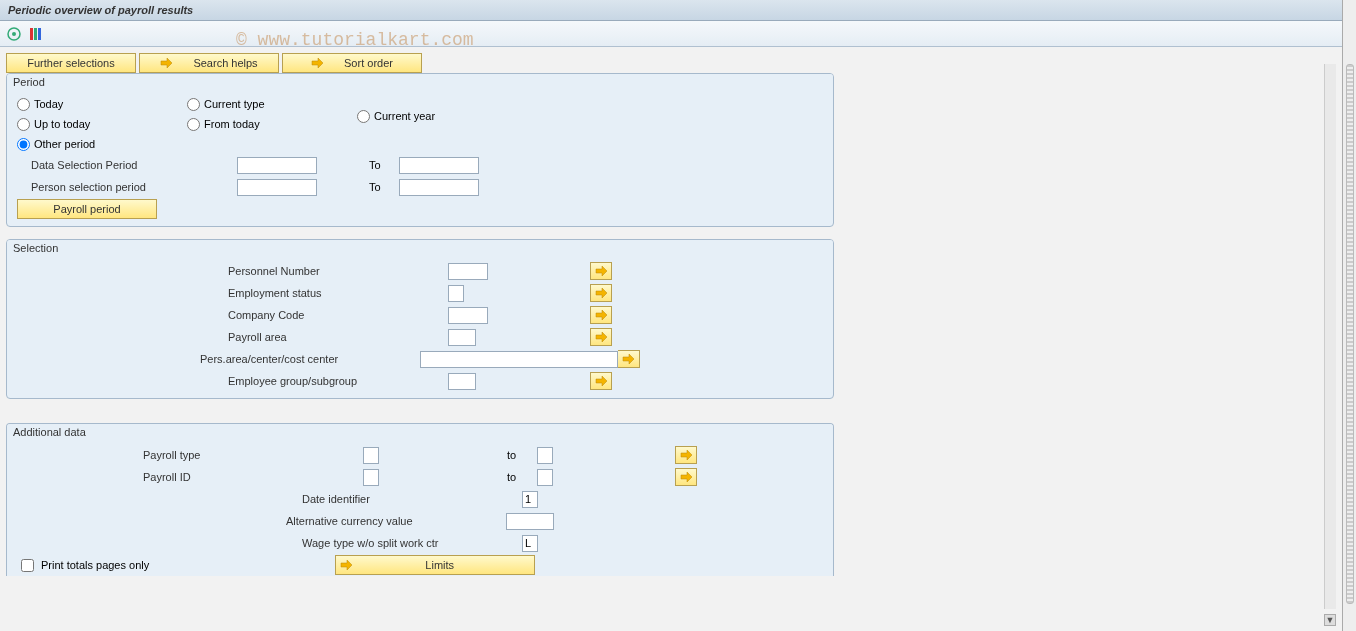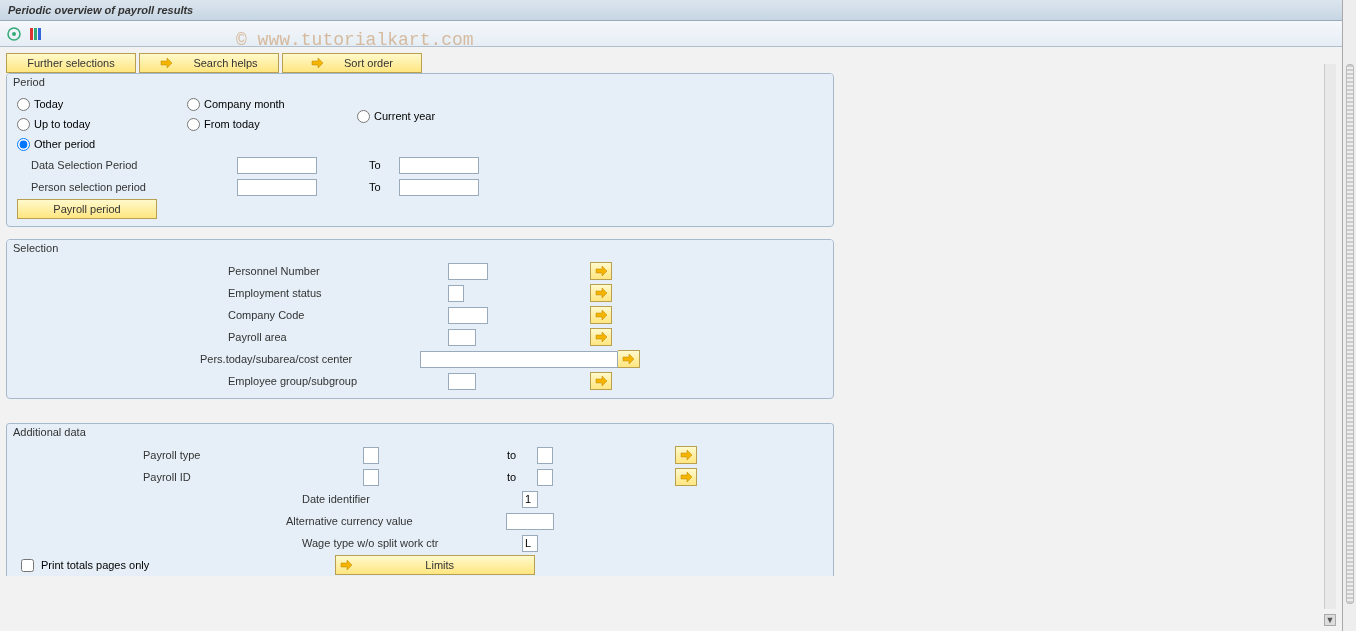--- a/index.html
+++ b/index.html
@@ -108,21 +108,21 @@
     <div class="group">
       <div class="group-title">Period</div>
       <div class="group-body">
         <div class="radio-row">
           <label class="radio col-a">
               <input type="radio" name="period" style="">
               <span>Today</span>
             </label>
           <label class="radio col-b">
               <input type="radio" name="period" style="">
-              <span>Company month</span>
+              <span>Current type</span>
             </label>
           <label class="radio col-c">
               <input type="radio" name="period" style="">
               <span>Current year</span>
             </label>
         </div>
         <div class="radio-row">
           <label class="radio col-a">
               <input type="radio" name="period" style="">
               <span>Up to today</span>
@@ -197,21 +197,21 @@
           <span class="sel-label">Payroll area</span>
           <input class="txt" style="width: 28px;">
           <span style="width:110px"></span>
           <span class="multi-btn">
               <svg width="13" height="11">
                 <path d="M1 3 h6 v-3 l5 5 -5 5 v-3 h-6 z" fill="#f4b400" stroke="#b8860b" stroke-width="0.5"></path>
               </svg>
             </span>
         </div>
         <div class="sel-row">
-          <span class="sel-label">Pers.today/subarea/cost center</span>
+          <span class="sel-label">Pers.area/center/cost center</span>
           <input class="txt w120" style="">
           <span class="multi-btn" style="margin-left:0; border-left:0">
               <svg width="13" height="11">
                 <path d="M1 3 h6 v-3 l5 5 -5 5 v-3 h-6 z" fill="#f4b400" stroke="#b8860b" stroke-width="0.5"></path>
               </svg>
             </span>
         </div>
         <div class="sel-row">
           <span class="sel-label">Employee group/subgroup</span>
           <input class="txt" style="width: 28px;">

